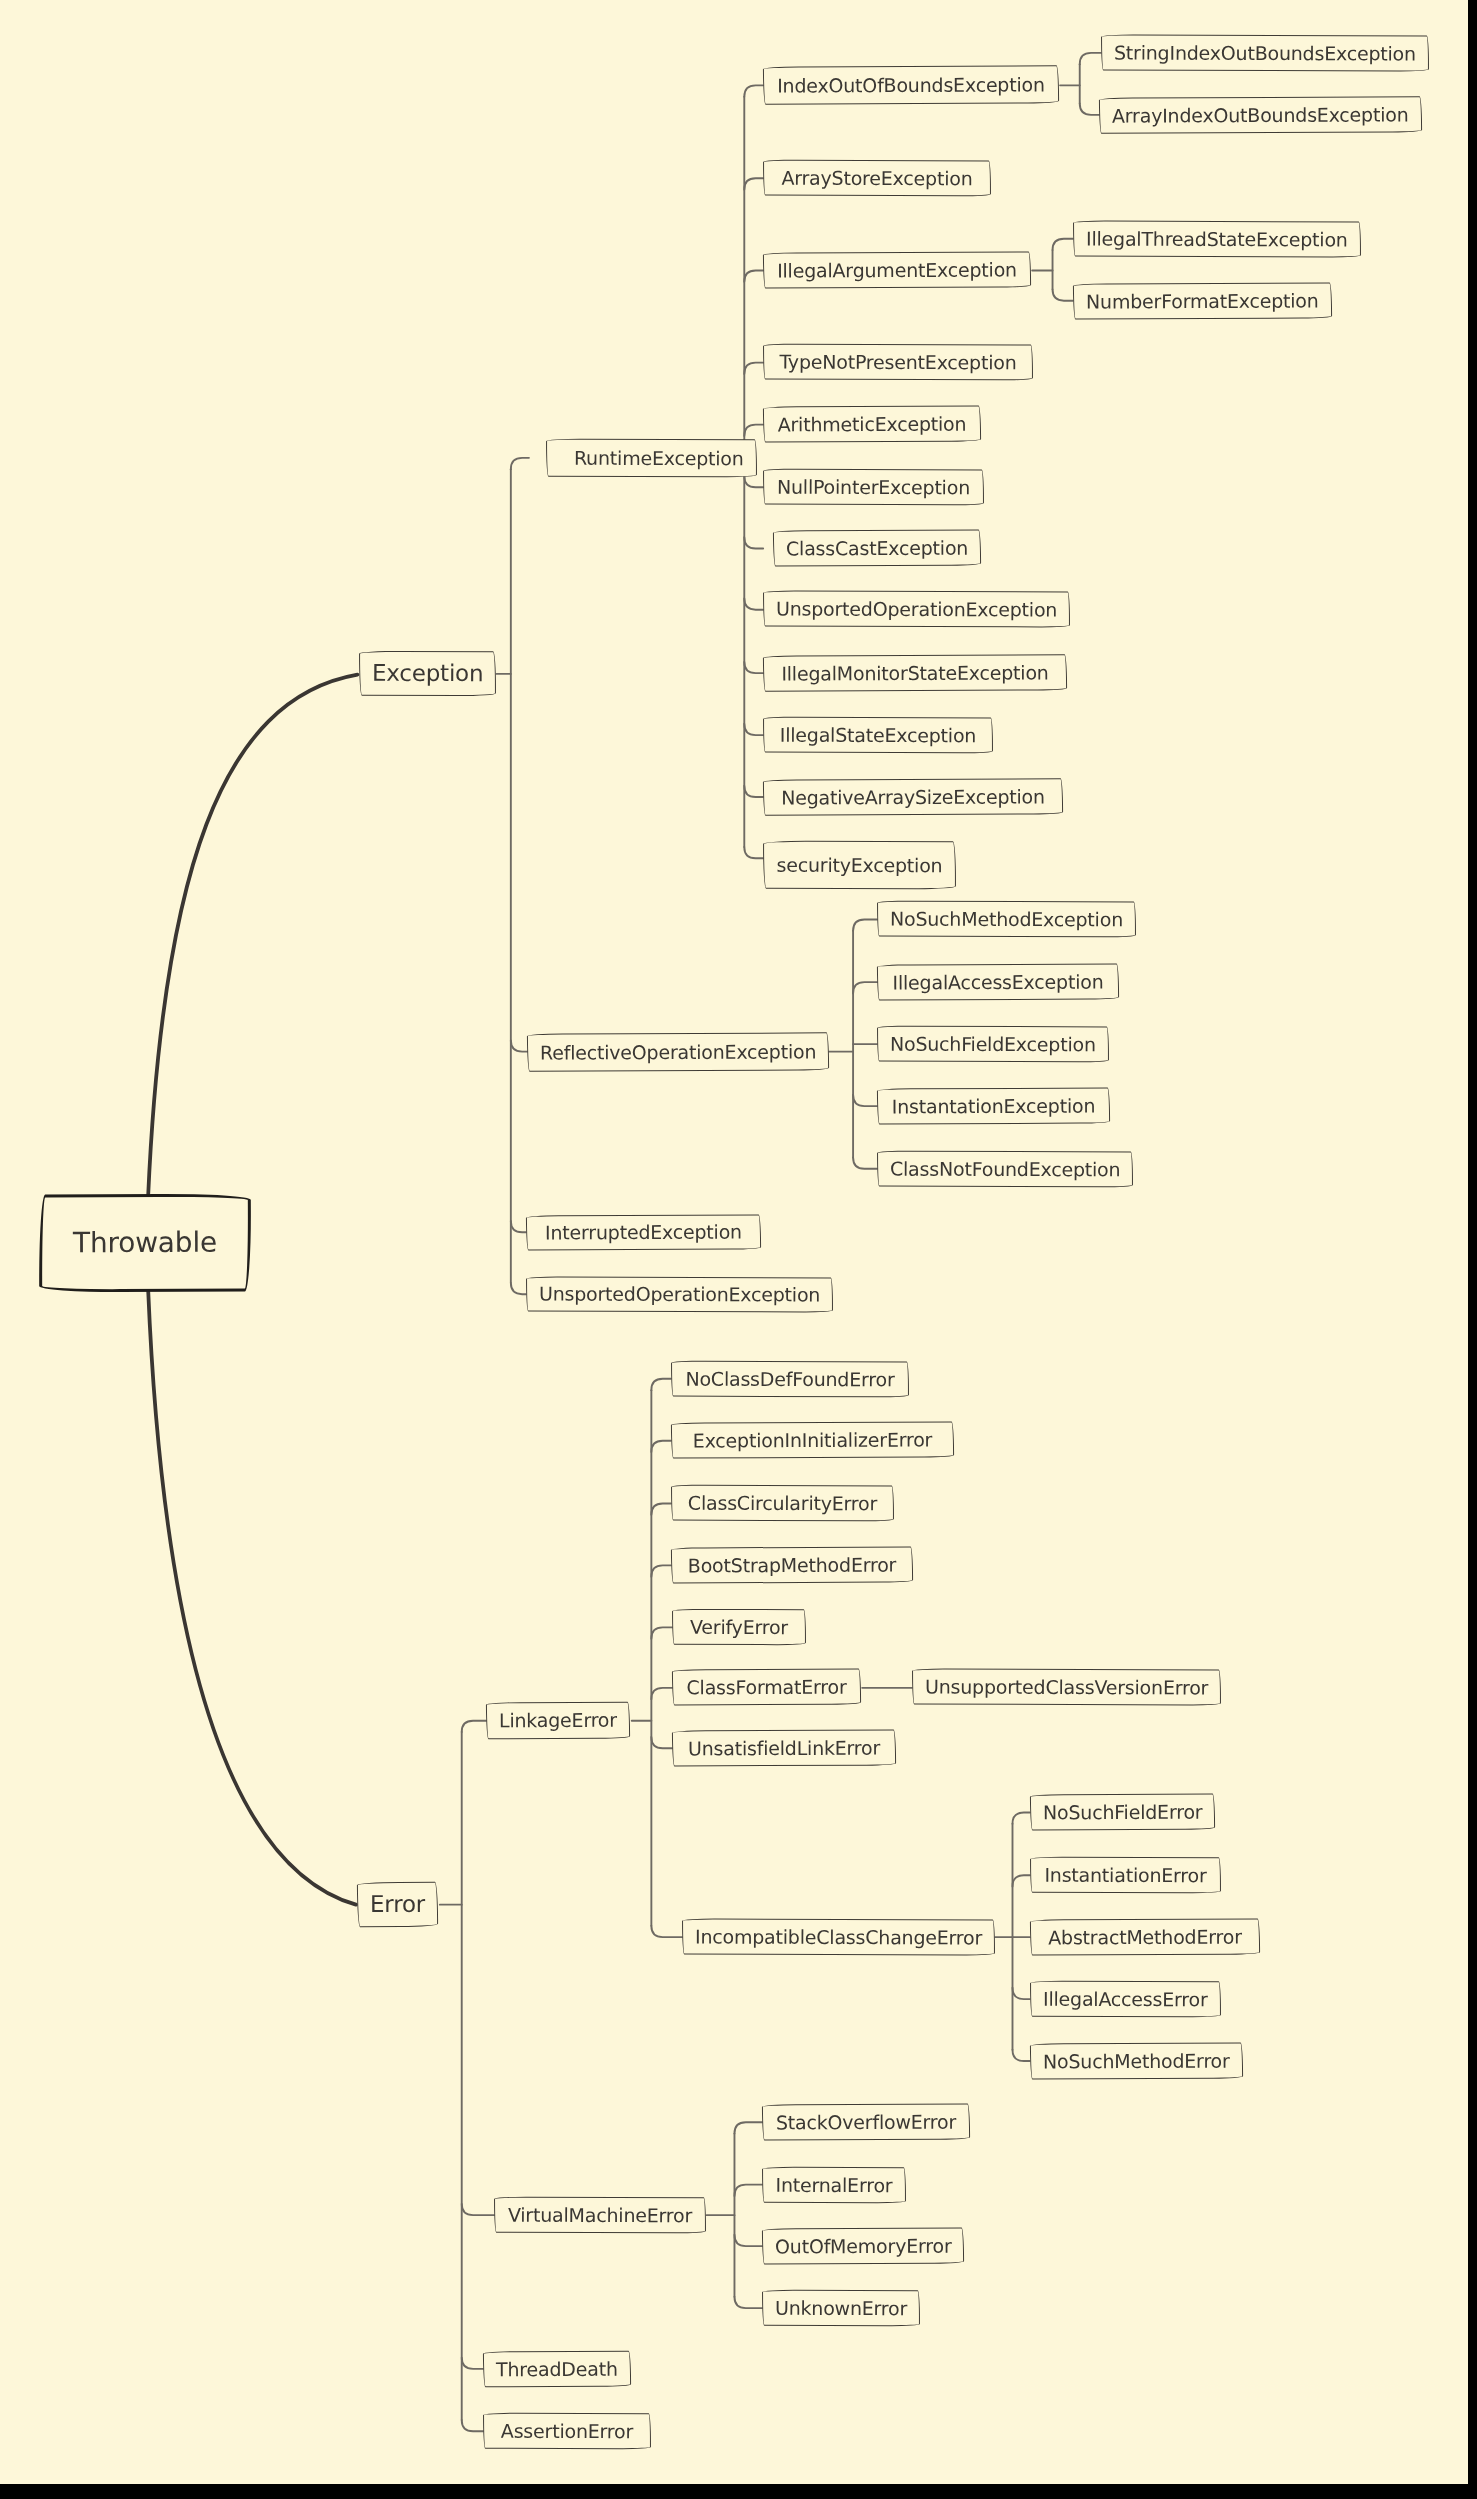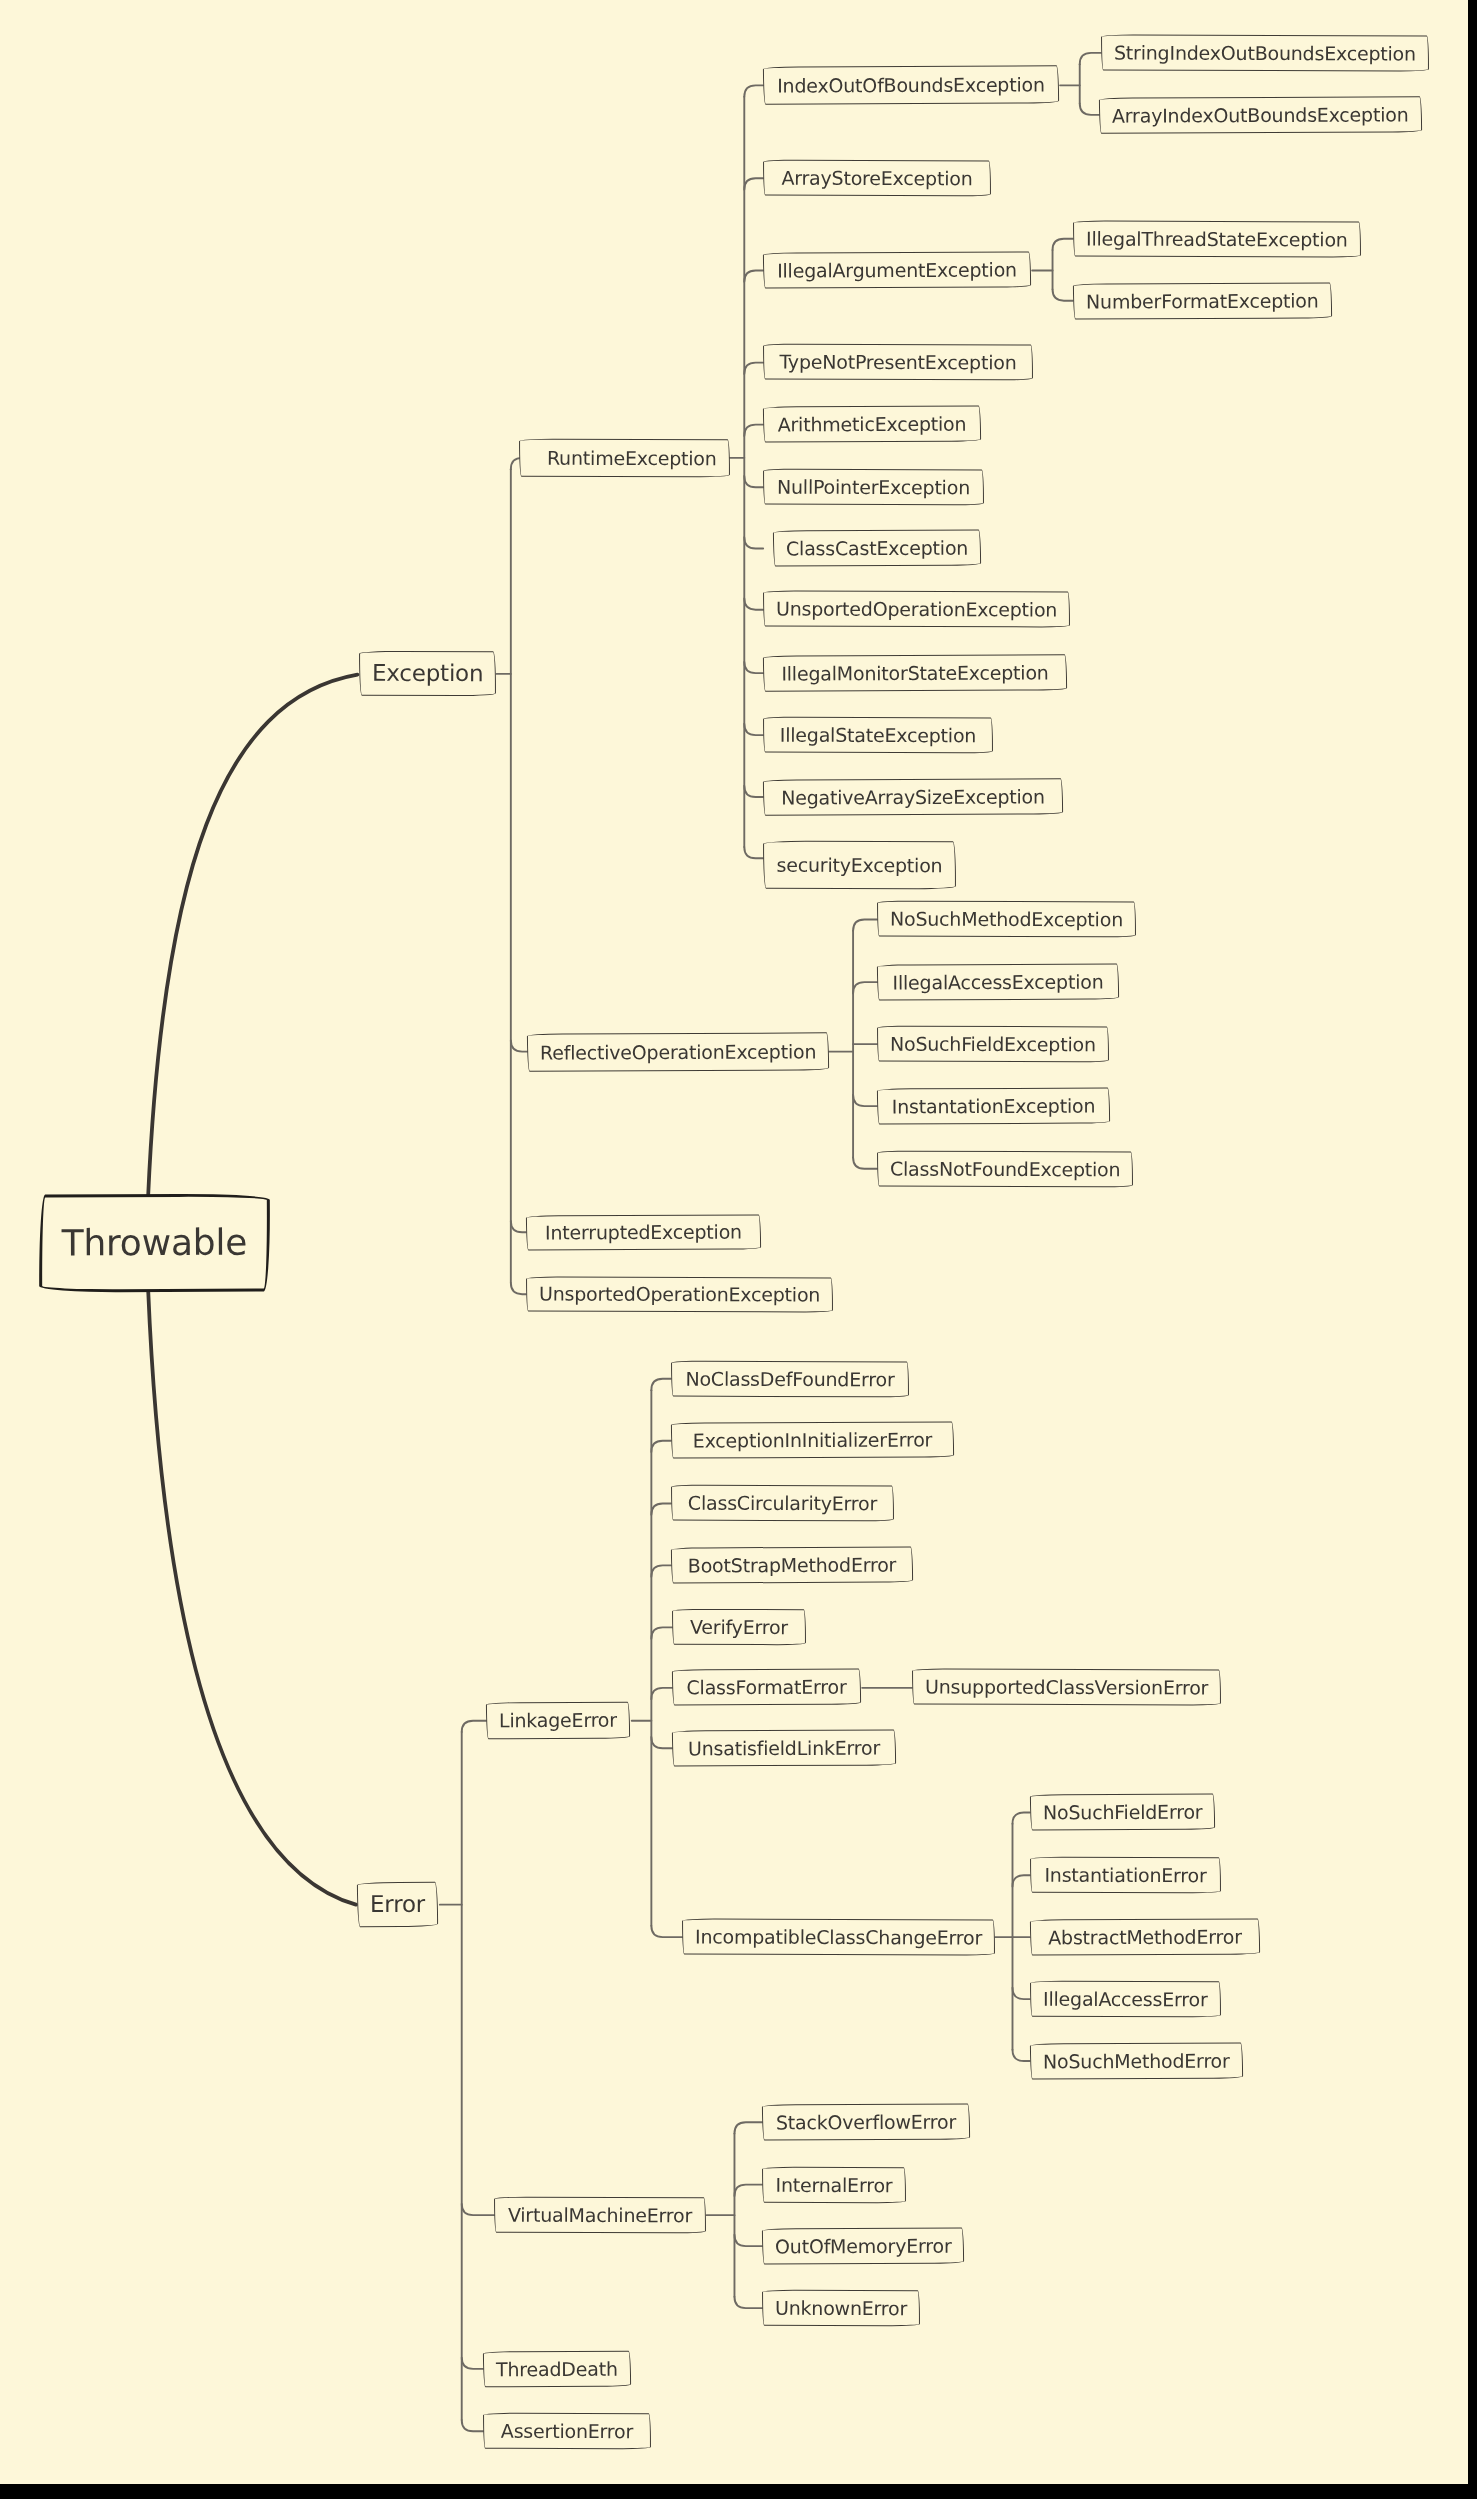--- a/index.html
+++ b/index.html
@@ -10,21 +10,21 @@
           font-family:"DejaVu Sans",sans-serif;color:var(--ink);}
   #edges{position:absolute;left:0;top:0;width:1478px;height:2500px;pointer-events:none;}
   .node{position:absolute;display:flex;align-items:center;justify-content:center;
         white-space:nowrap;padding:0 12px;box-sizing:border-box;
         border:1.5px solid var(--border);
         border-radius:193px 13.6px 170px 13.6px/13.6px 170px 13.6px 193px;
         background:var(--bg);font-size:19px;letter-spacing:-0.2px;line-height:1;}
   .node:nth-of-type(odd){transform:rotate(-0.25deg);}
   .node:nth-of-type(even){transform:rotate(0.2deg);}
   .node.lvl1{font-size:23px;}
-  .node.root{border-width:3.8px;border-color:#201e1b;font-size:36px;padding:0 19.6px;
+  .node.root{border-width:3.8px;border-color:#201e1b;font-size:28px;padding:0 19.6px;
              border-radius:13.6px 193px 13.6px 170px/193px 13.6px 170px 13.6px;}
   .edge{stroke:var(--conn);stroke-width:2.5;fill:none;stroke-linecap:round;}
   .root-edge{stroke:var(--root-conn);stroke-width:5;fill:none;stroke-linecap:round;}
   #right-bar{position:absolute;top:0;right:0;width:9.8px;height:2500px;background:var(--bar);}
   #bottom-bar{position:absolute;left:0;bottom:0;width:1478px;height:16px;background:var(--bar);}
 </style>
 </head>
 <body>
 
 <div id="screen">
@@ -100,21 +100,21 @@
   <div id="nodes">
       <div class="node root" style="left: 39px; top: 1194px; min-width: 212px; height: 98px;">
         <span>Throwable</span>
       </div>
       <div class="node lvl1" style="left: 359px; top: 651px; min-width: 132px; height: 45px;">
         <span>Exception</span>
       </div>
       <div class="node lvl1" style="left: 357px; top: 1882px; min-width: 79px; height: 45px;">
         <span>Error</span>
       </div>
-      <div class="node" style="left: 519px; top: 439px; min-width: 193px; height: 38px; padding-left: 27px;">
+      <div class="node" style="left: 546px; top: 439px; min-width: 193px; height: 38px; padding-left: 27px;">
         <span>RuntimeException</span>
       </div>
       <div class="node" style="left: 763px; top: 66px; min-width: 296px; height: 38px;">
         <span>IndexOutOfBoundsException</span>
       </div>
       <div class="node" style="left: 1101px; top: 35px; min-width: 327px; height: 36px;">
         <span>StringIndexOutBoundsException</span>
       </div>
       <div class="node" style="left: 1099px; top: 97px; min-width: 308px; height: 36px;">
         <span>ArrayIndexOutBoundsException</span>

